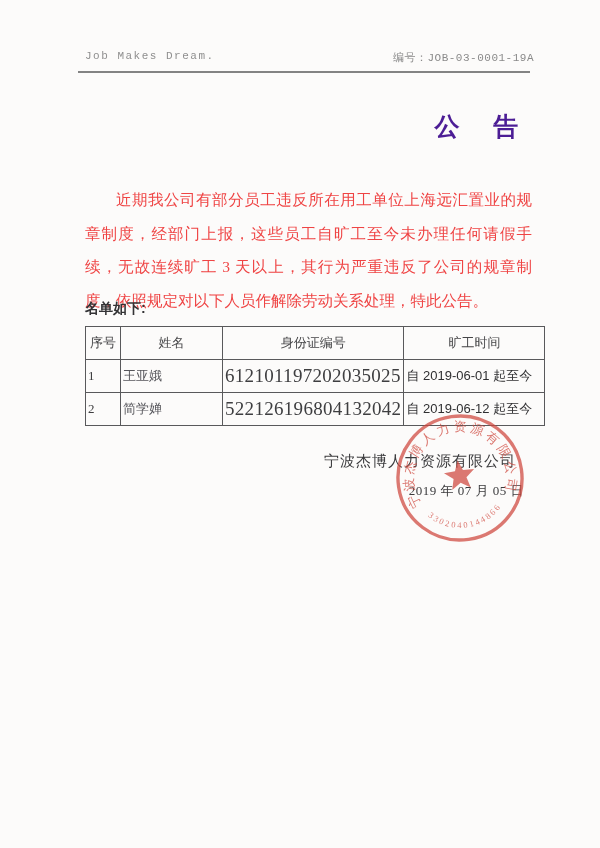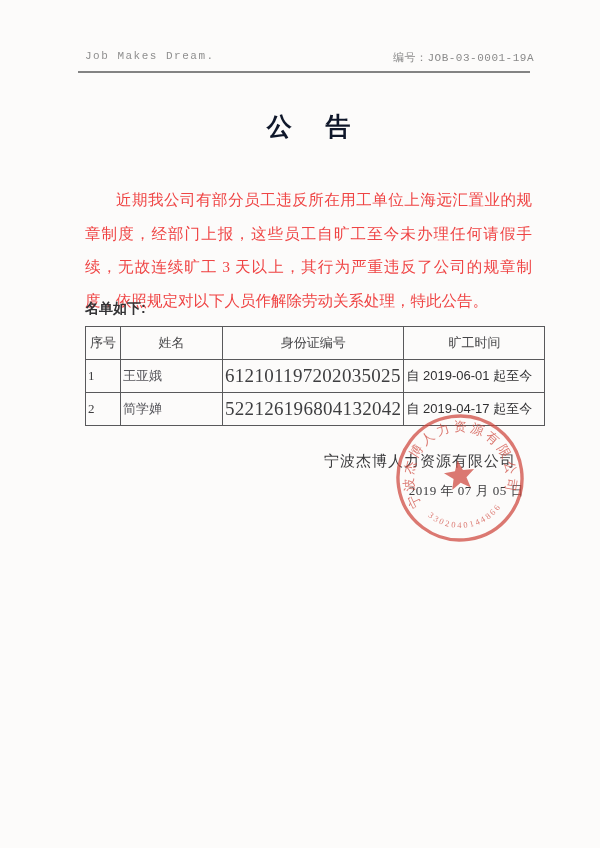--- a/index.html
+++ b/index.html
@@ -25,23 +25,23 @@
     font-size:11px;letter-spacing:0.5px;color:#8a8a8a;
     white-space:nowrap;
   }
   .hdr-rule{
     position:absolute;left:78px;top:71px;width:452px;height:2px;
     background:#6d6d6d;opacity:.85;
   }
   
   .doc-title{
     position:absolute;left:85px;top:110px;width:447px;
-    text-align:center;
+    text-align:right;
     font-size:25px;font-weight:600;letter-spacing:0.55em;text-indent:0.55em;
-    color:#0f172a;
+    color:#4c1d95;
   }
   
   .doc-body{
     position:absolute;left:85px;top:183px;width:447px;
     font-size:15.5px;line-height:33.5px;
     text-align:justify;text-indent:2em;
     color:#ef4444;
   }
   .list-label{
     position:absolute;left:85px;top:300px;
@@ -117,21 +117,21 @@
     <tr>
       <td class="cell-idx">1</td>
       <td class="cell-name">王亚娥</td>
       <td class="cell-id">612101197202035025</td>
       <td class="cell-time">自 2019-06-01 起至今</td>
     </tr>
     <tr>
       <td class="cell-idx">2</td>
       <td class="cell-name">简学婵</td>
       <td class="cell-id">522126196804132042</td>
-      <td class="cell-time">自 2019-04-17 起至今</td>
+      <td class="cell-time">自 2019-06-12 起至今</td>
     </tr>
   </tbody>
     </table>
 
   <div class="sig-company">宁波杰博人力资源有限公司</div>
   <div class="sig-date">2019 年 07 月 05 日</div>
 
   <svg class="seal" viewBox="0 0 140 140">
     <defs>
       <path id="sealTop" d="M 29.3 93.5 A 47 47 0 1 1 110.7 93.5" fill="none"></path>

